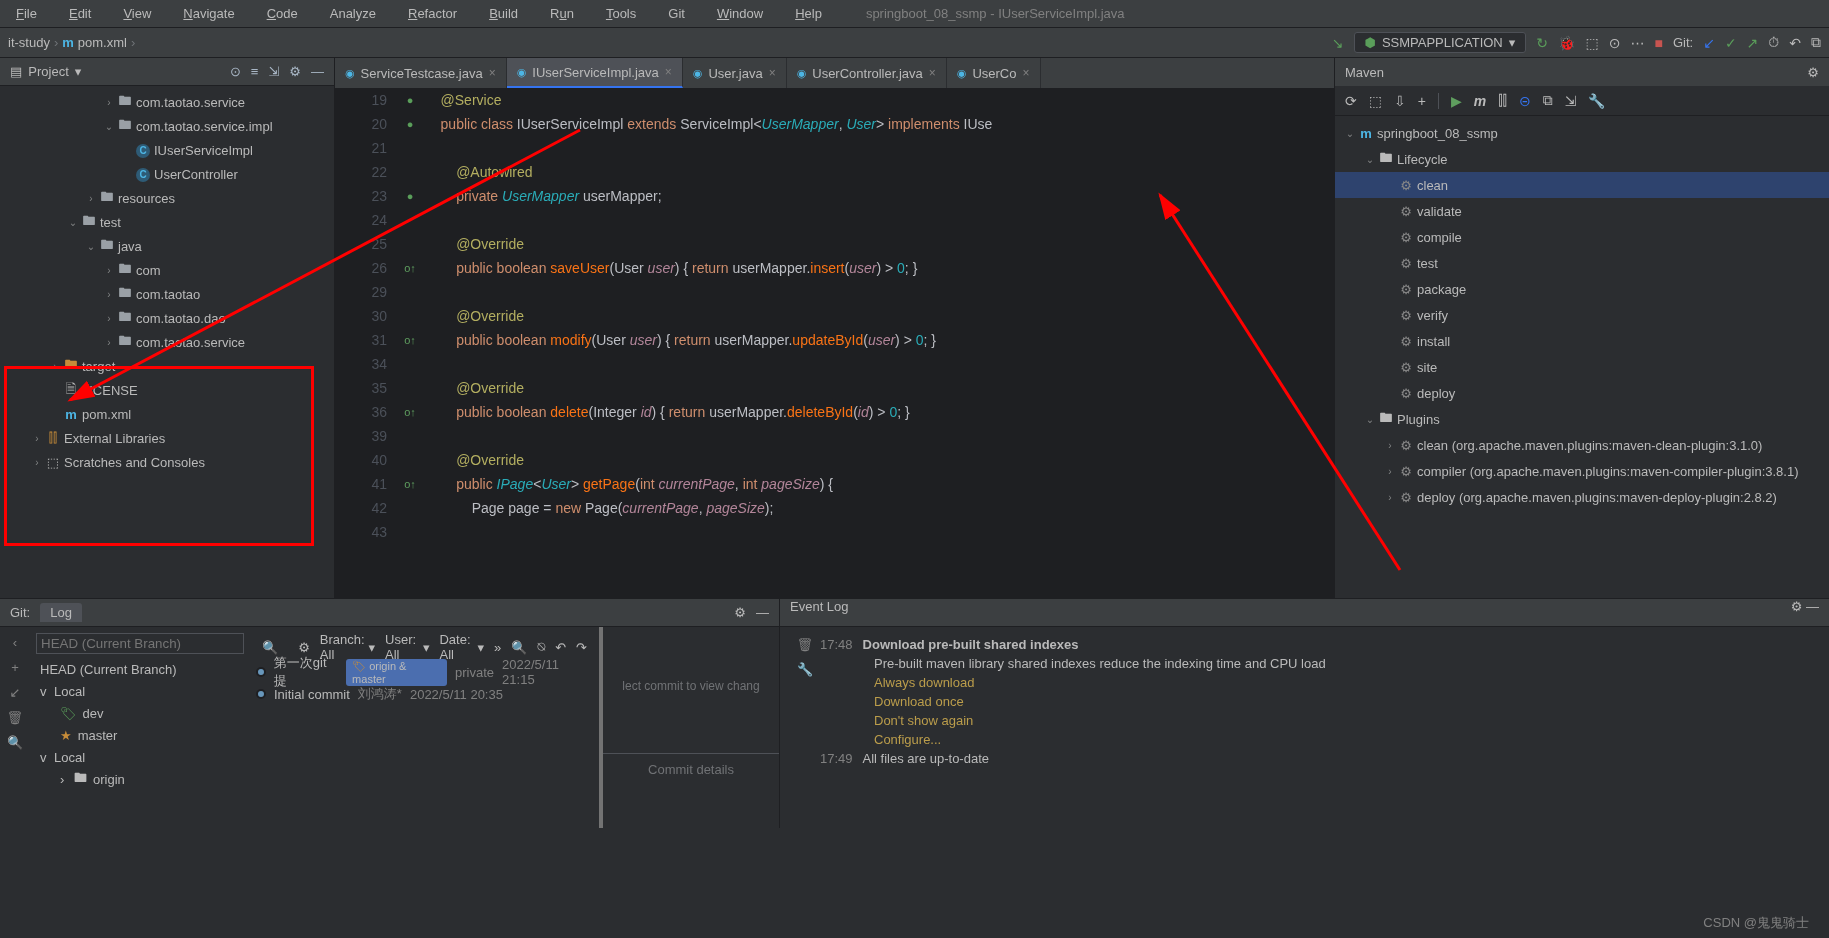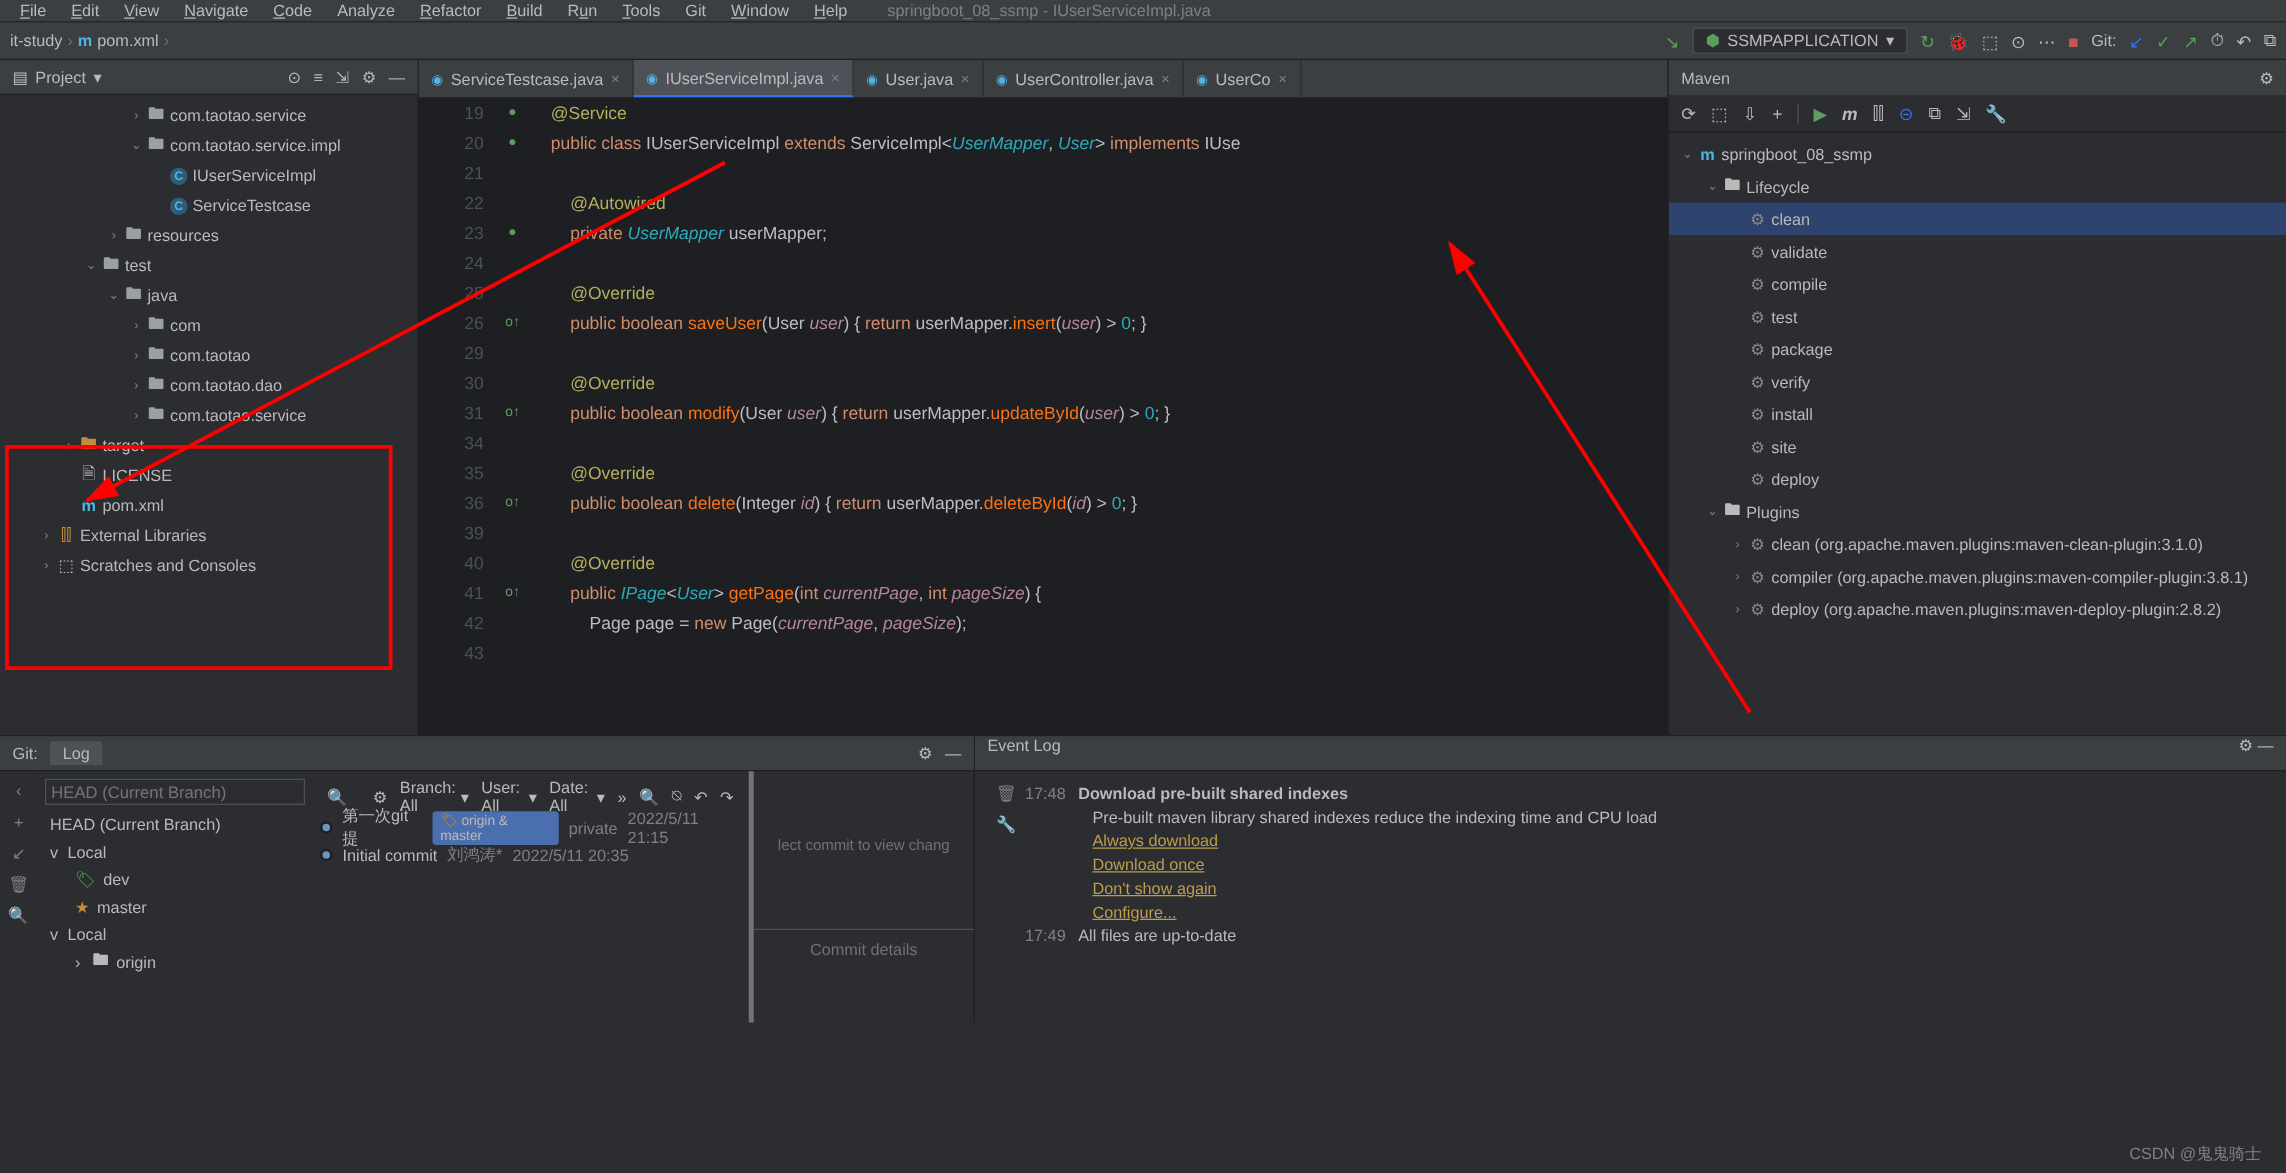--- a/index.html
+++ b/index.html
@@ -1,18 +1,18 @@
 <!DOCTYPE html>
 <html><head>
 <meta charset="utf-8">
 <style>
 * { margin: 0; padding: 0; box-sizing: border-box; font-family: 'Segoe UI', Arial, sans-serif; }
 body { background: #2b2d30; color: #bababa; font-size: 13px; overflow: hidden; width: 1829px; height: 938px; position: relative; }
 
-.menubar { height: 18px; background: #3c3f41; display: flex; align-items: center; padding: 0 8px; gap: 4px; border-bottom: 1px solid #1e1f22; }
+.menubar { height: 28px; background: #3c3f41; display: flex; align-items: center; padding: 0 8px; gap: 16px; border-bottom: 1px solid #1e1f22; }
 .menubar .menu-item { padding: 2px 8px; color: #bababa; cursor: pointer; }
 .menubar .menu-item u { text-decoration: underline; }
 .menubar .title { margin-left: 20px; color: #808080; }
 
 .toolbar { height: 30px; background: #3c3f41; display: flex; align-items: center; justify-content: space-between; padding: 0 8px; border-bottom: 1px solid #1e1f22; }
 .toolbar .breadcrumb { display: flex; align-items: center; gap: 4px; color: #bababa; }
 .toolbar .breadcrumb .bc-sep { color: #6f7377; }
 .toolbar .m-icon { color: #4db6e5; font-weight: bold; }
 .toolbar .right-tools { display: flex; align-items: center; gap: 10px; }
 .toolbar .run-config { background: #2b2d30; border: 1px solid #4e5157; padding: 2px 10px; border-radius: 3px; display: flex; align-items: center; gap: 6px; }
@@ -84,21 +84,21 @@
 .commit-date { color: #808080; }
 .git-detail { width: 180px; display: flex; flex-direction: column; justify-content: center; align-items: center; color: #707275; border-left: 4px solid #737373; }
 
 .event-panel { flex: 1; background: #2b2d30; display: flex; flex-direction: column; }
 .event-header { height: 28px; display: flex; align-items: flex-start; justify-content: space-between; padding: 0 10px; background: #3c3f41; border-bottom: 1px solid #1e1f22; }
 .event-body { flex: 1; padding: 10px; display: flex; }
 .event-left-tools { width: 30px; display: flex; flex-direction: column; align-items: center; gap: 10px; color: #808080; }
 .event-content { flex: 1; }
 .event-row { margin-bottom: 4px; }
 .event-time { color: #808080; margin-right: 10px; }
-.event-link { color: #bb9d4b; text-decoration: underline; cursor: pointer; }
+.event-link { color: #bb9d4b; cursor: pointer; }
 .event-bold { font-weight: bold; color: #bababa; }
 
 .watermark { position: absolute; bottom: 6px; right: 20px; color: #808080; font-size: 13px; }
 
 svg.arrow-line { position: absolute; pointer-events: none; }
 </style>
 </head>
 <body>
 
 <div class="menubar">
@@ -179,21 +179,21 @@
           <span class="tree-label">com.taotao.service.impl</span>
         </div>
         <div class="tree-row" style="padding-left: 120px;">
           <span class="tree-arrow"></span>
           <span class="tree-icon"><span class="class-icon">C</span></span>
           <span class="tree-label">IUserServiceImpl</span>
         </div>
         <div class="tree-row" style="padding-left: 120px;">
           <span class="tree-arrow"></span>
           <span class="tree-icon"><span class="class-icon">C</span></span>
-          <span class="tree-label">ServiceTestcase</span>
+          <span class="tree-label">UserController</span>
         </div>
         <div class="tree-row" style="padding-left: 84px;">
           <span class="tree-arrow">›</span>
           <span class="tree-icon folder-icon">🖿</span>
           <span class="tree-label">resources</span>
         </div>
         <div class="tree-row" style="padding-left: 66px;">
           <span class="tree-arrow">⌄</span>
           <span class="tree-icon folder-icon">🖿</span>
           <span class="tree-label">test</span>

